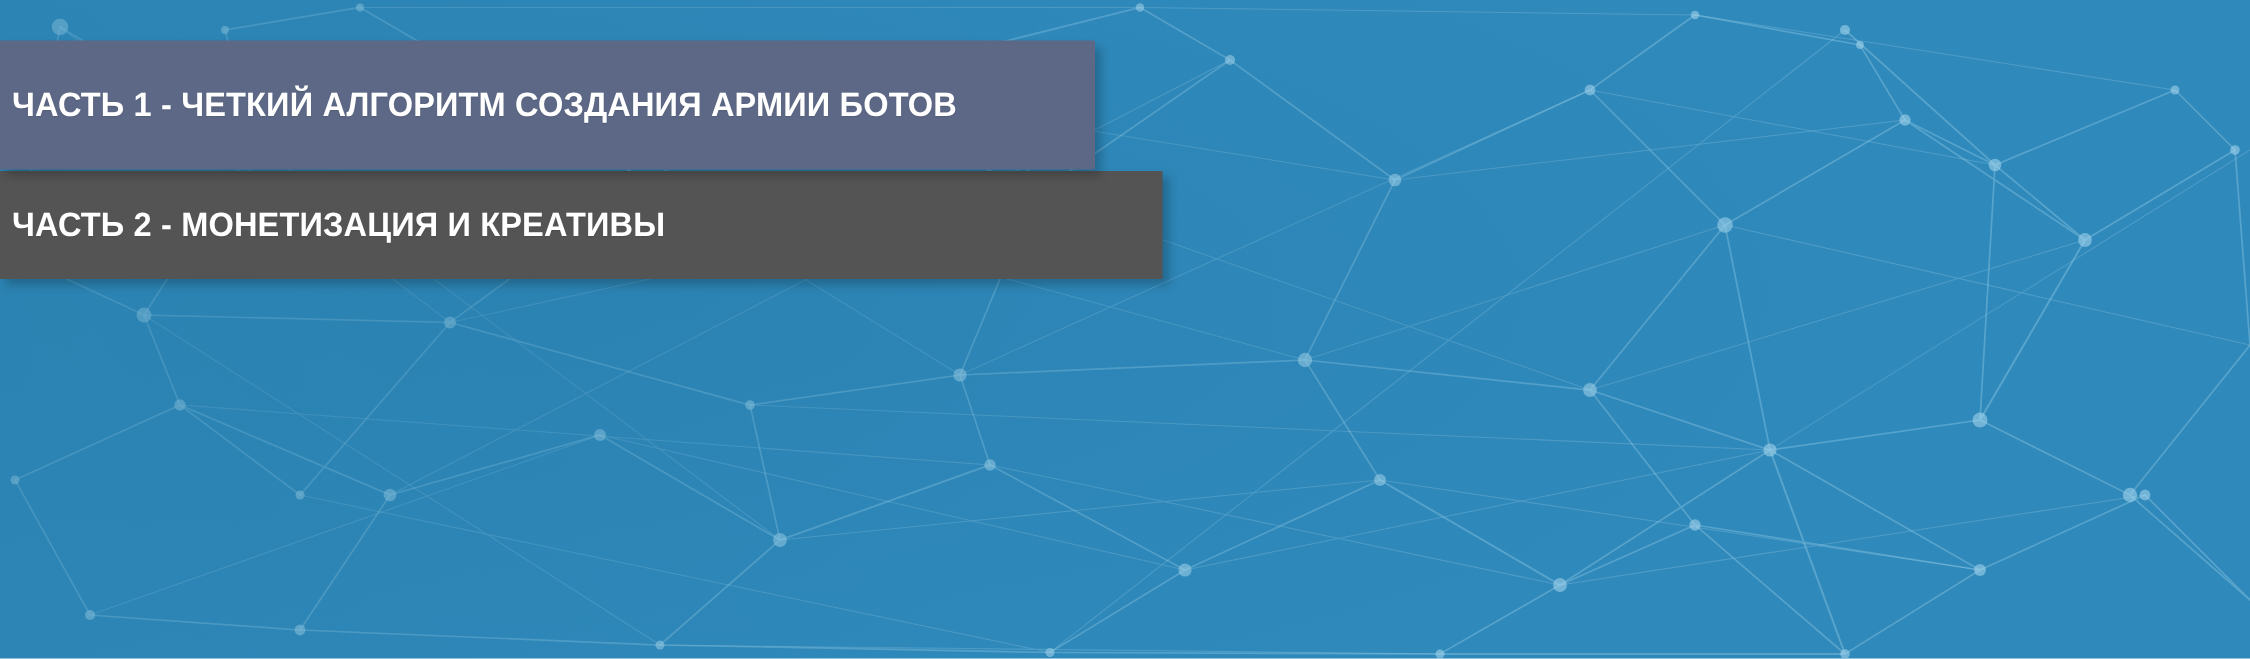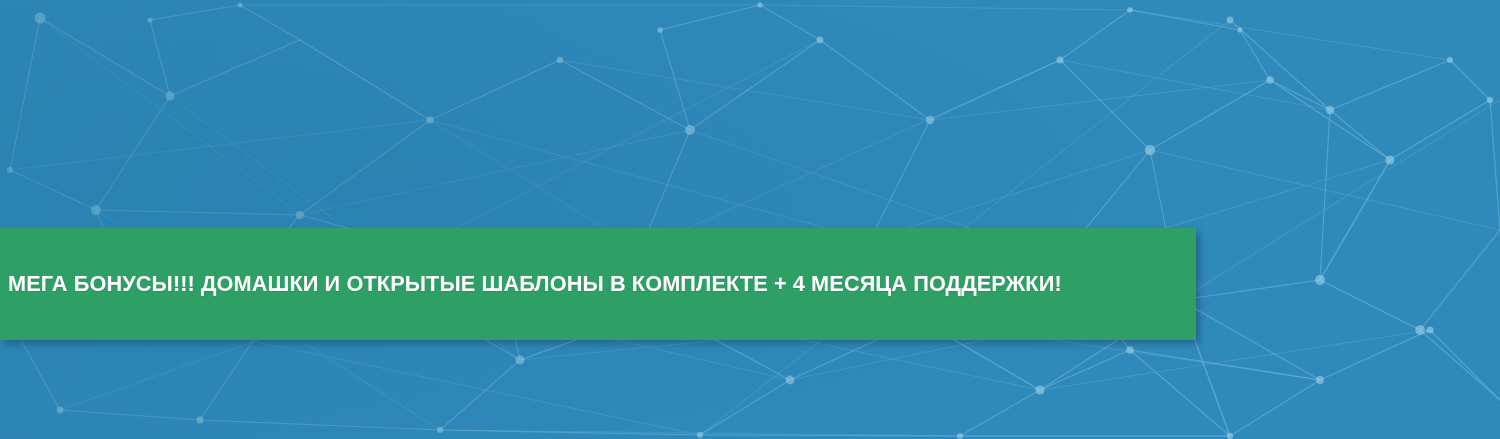--- a/index.html
+++ b/index.html
@@ -199,20 +199,23 @@
       <circle cx="1230" cy="436" r="3.2"></circle>
       <circle cx="1320" cy="380" r="4"></circle>
       <circle cx="1240" cy="30" r="2.6"></circle>
       <circle cx="10" cy="170" r="3"></circle>
       <circle cx="10" cy="320" r="3"></circle>
     </g>
   </svg>
 
   <div id="bg-vignette"></div>
 
-
-
-
-  <div class="bar" id="bar-4">
-    <span class="bar-label">МЕГА БОНУСЫ!!! ДОМАШКИ И ОТКРЫТЫЕ ШАБЛОНЫ В КОМПЛЕКТЕ + 4 МЕСЯЦА ПОДДЕРЖКИ!</span>
+  <div class="bar" id="bar-1">
+    <span class="bar-label">ЧАСТЬ 1 - ЧЕТКИЙ АЛГОРИТМ СОЗДАНИЯ АРМИИ БОТОВ</span>
   </div>
 
+  <div class="bar" id="bar-2">
+    <span class="bar-label">ЧАСТЬ 2 - МОНЕТИЗАЦИЯ И КРЕАТИВЫ</span>
+  </div>
+
+
+
 </div>
 
 </body></html>

